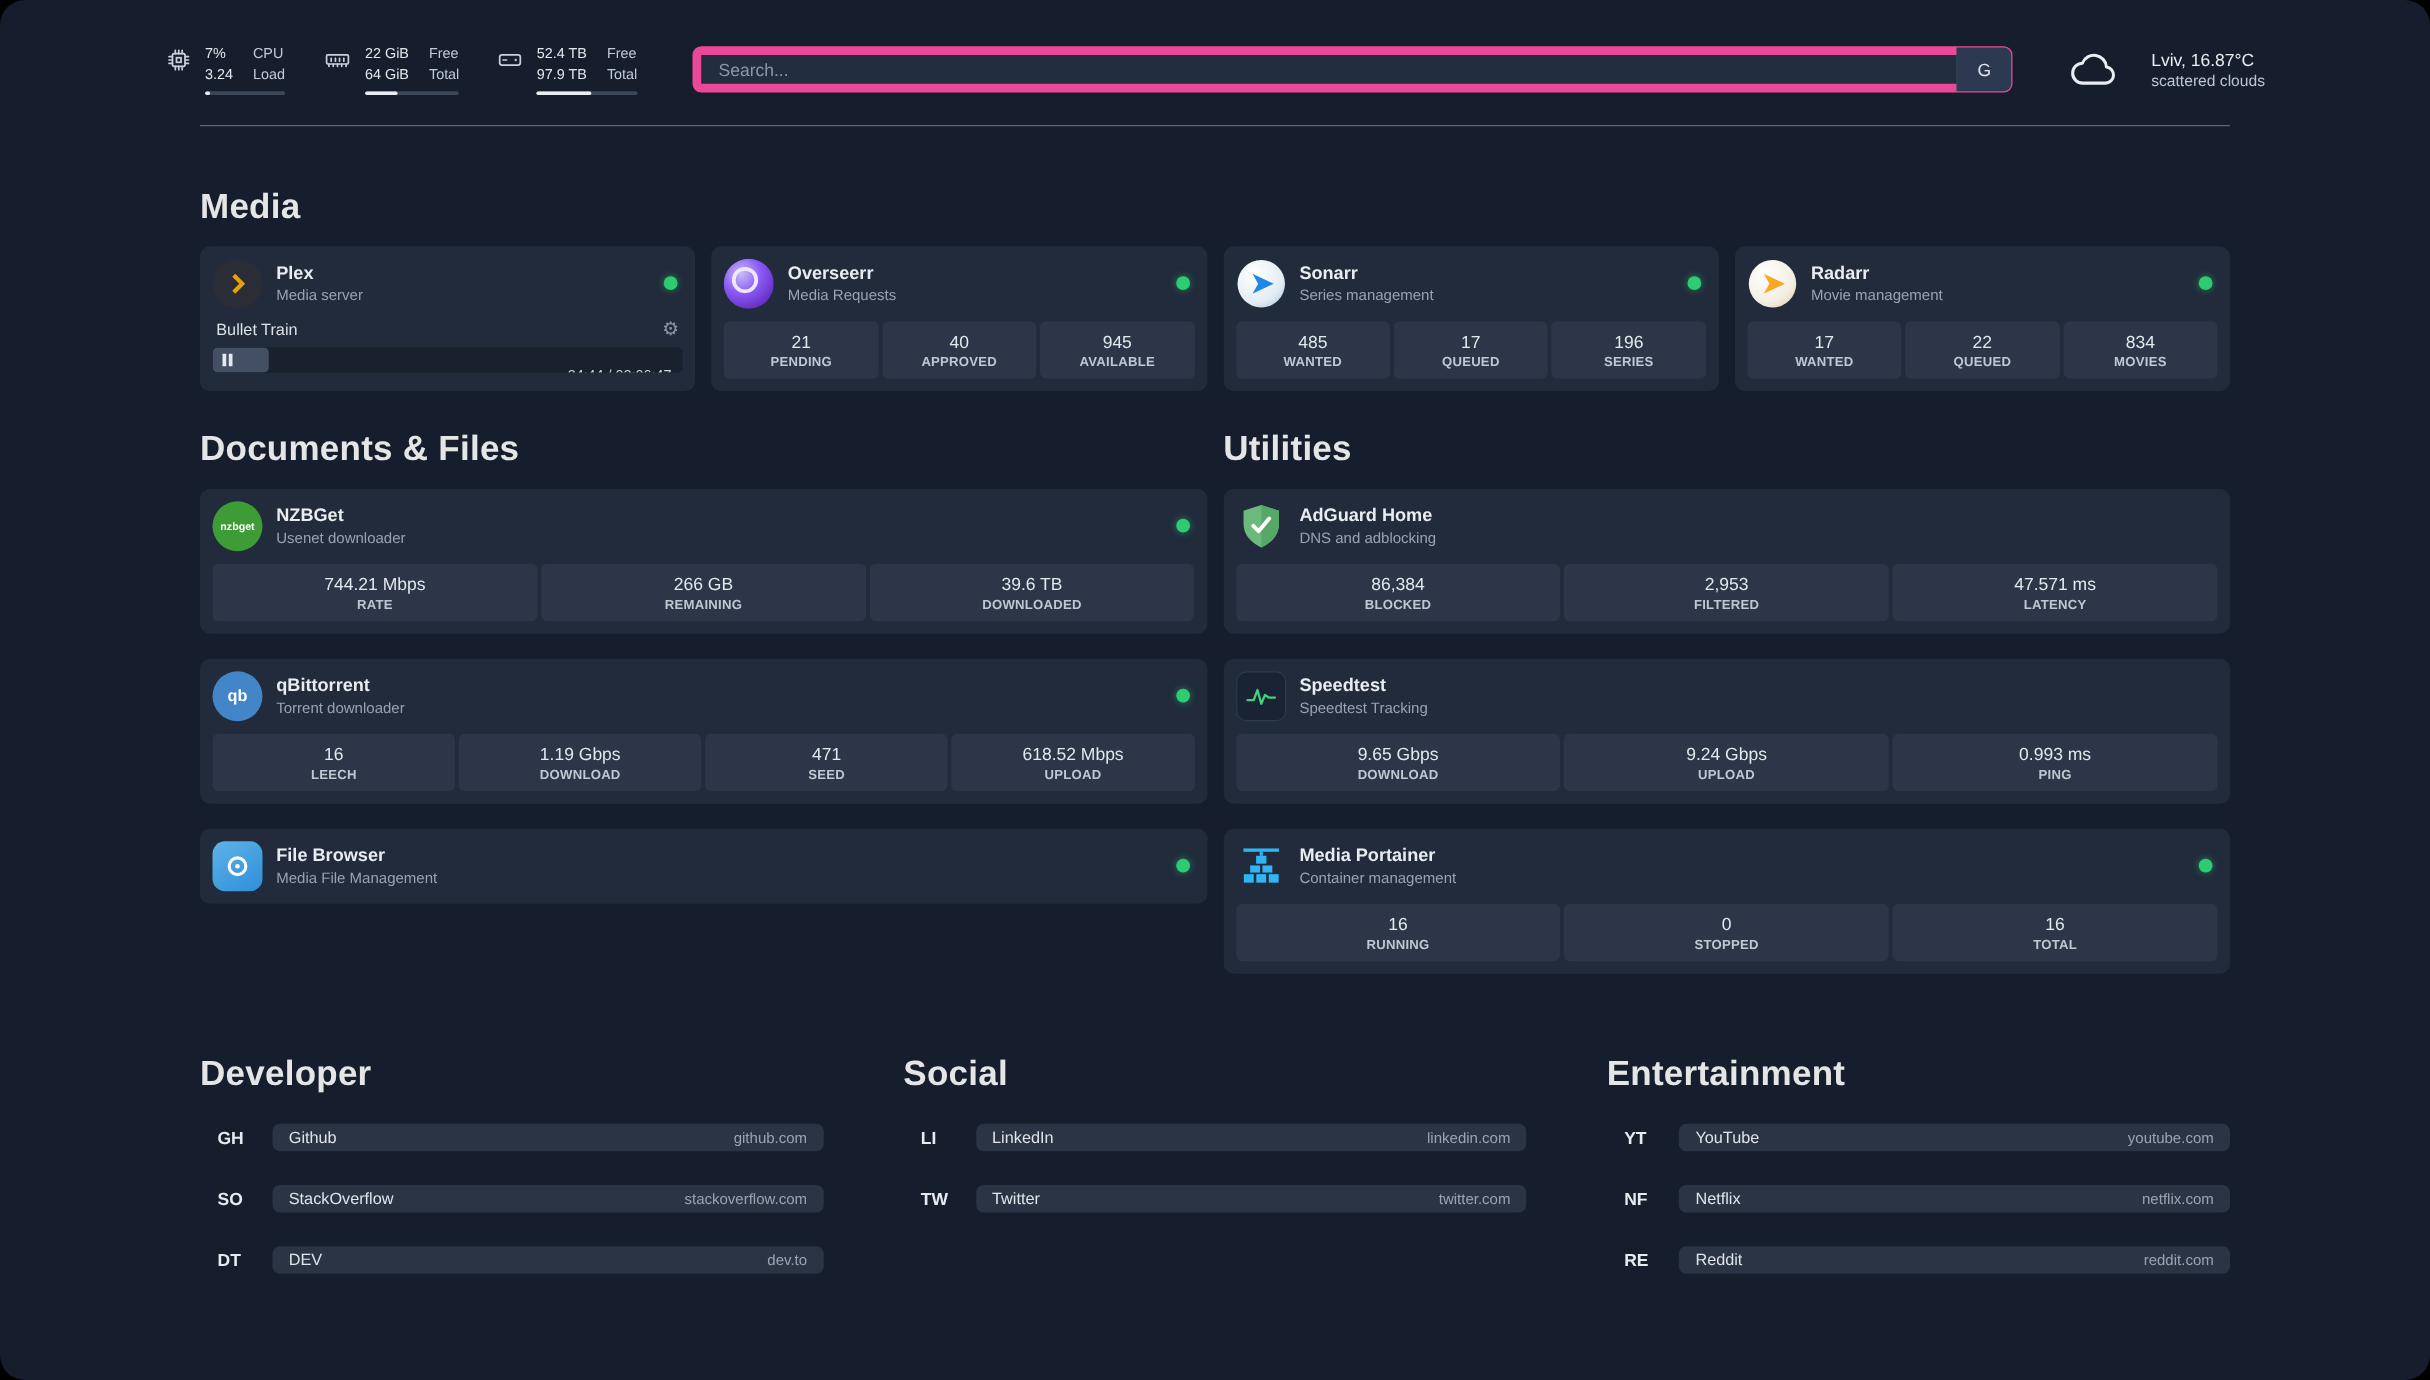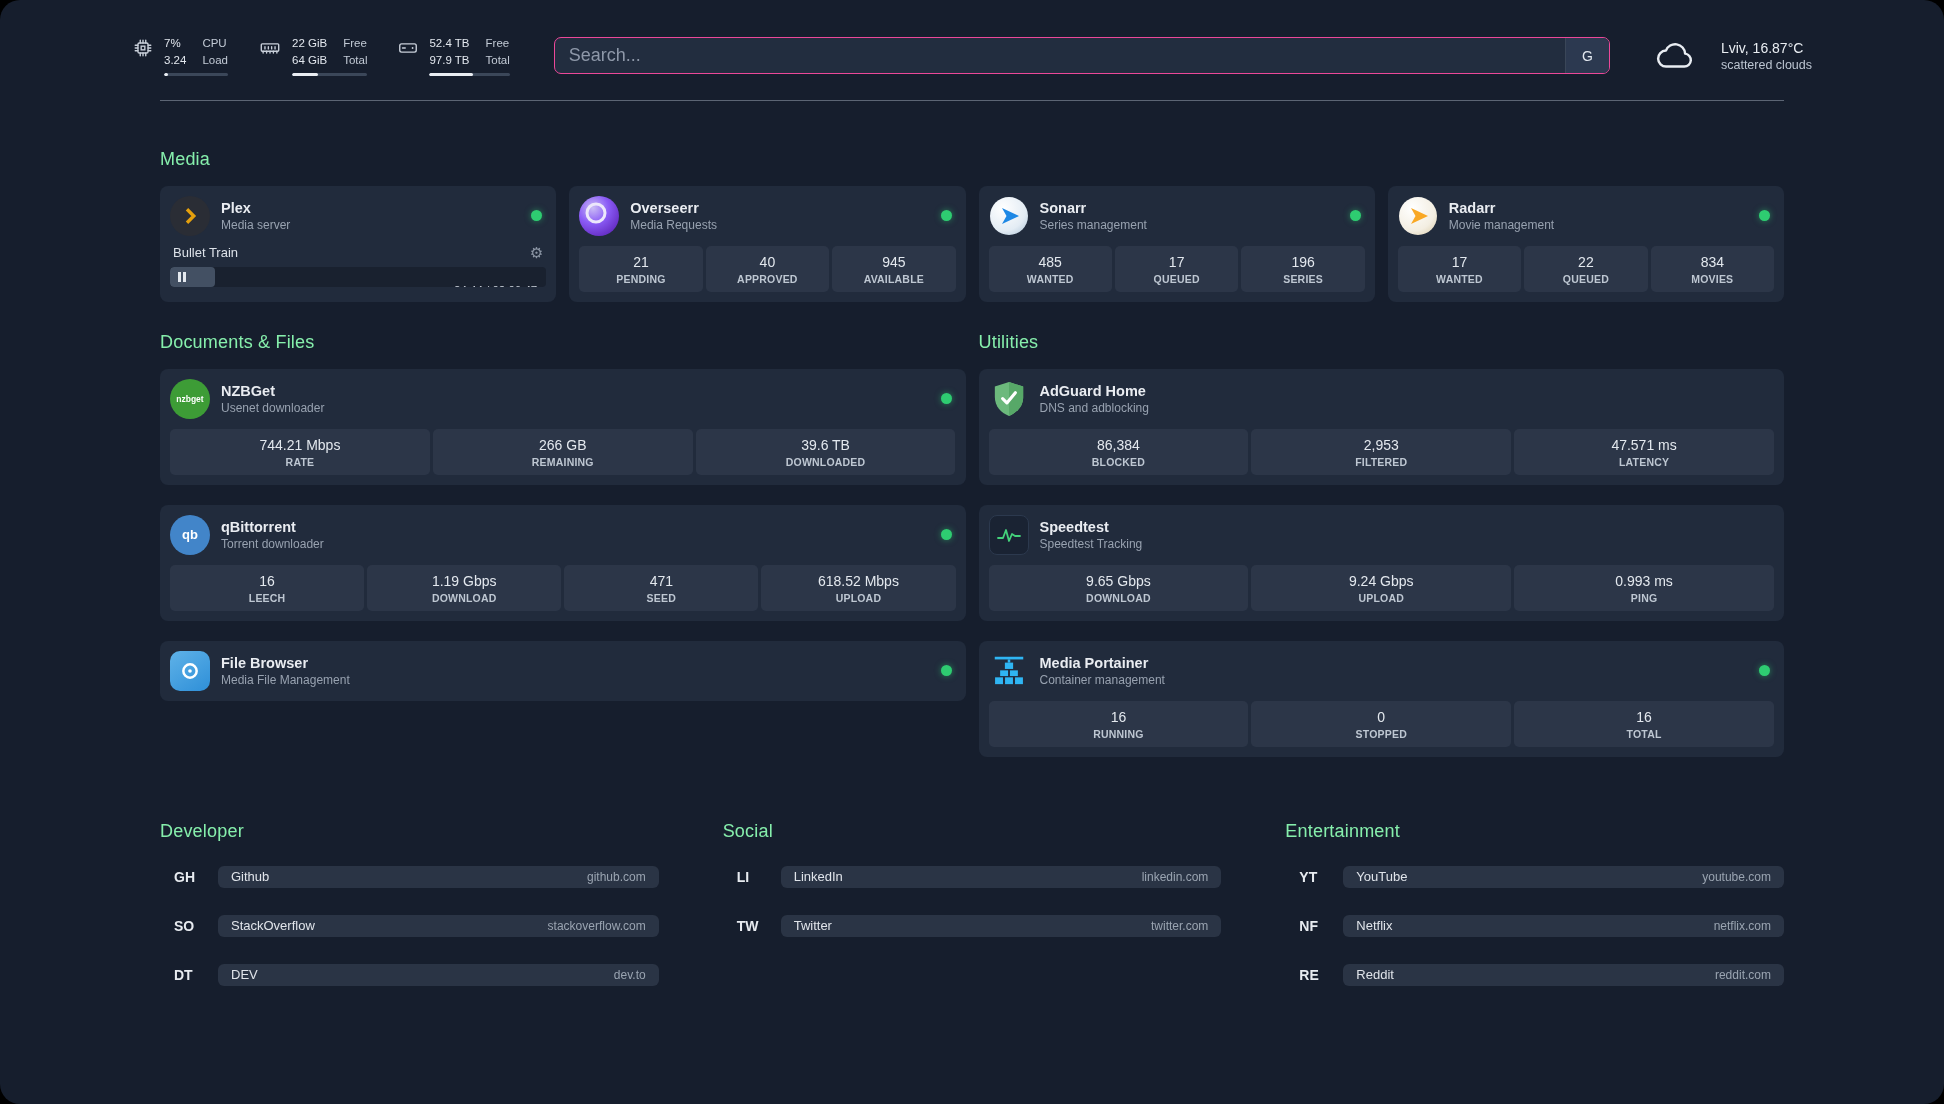--- a/index.html
+++ b/index.html
@@ -17,40 +17,40 @@
   .sys-body { display:flex; flex-direction:column; }
   .sys-cols { display:flex; gap:16px; }
   .sys-col { display:flex; flex-direction:column; gap:2px; font-size:11.5px; line-height:1.3; }
   .sys-col.values { color:#e2e7ee; }
   .sys-col.labels { color:#c2cad5; }
   .sys-progress { height:3px; background:#3b4759; border-radius:2px; margin-top:5px; overflow:hidden; }
   .sys-progress-fill { height:100%; background:#e9edf2; border-radius:2px; }
 
   .searchwrap { flex:1; margin:0 44px; position:relative; }
   .searchwrap input {
-    width:100%; height:37px; background:#222d3f; border:1px solid #ec4899; border-radius:7px;
-    color:#e2e7ee; font-size:18px; padding:0 60px 0 14px; outline:none;
+    width:100%; height:37px; background:#222d3f; border:7px solid #ec4899; border-radius:7px;
+    color:#e2e7ee; font-size:14px; padding:0 60px 0 14px; outline:none;
     font-family:"Liberation Sans", sans-serif;
   }
   .searchwrap input::placeholder { color:#8e98a9; }
   .search-provider {
     position:absolute; top:1px; right:1px; bottom:1px; width:44px; background:#2c3950;
     border-left:1px solid #3a4658; border-radius:0 6px 6px 0; display:flex; align-items:center;
     justify-content:center; font-size:14px; color:#e2e7ee; cursor:pointer;
   }
 
   .weather { display:flex; align-items:center; gap:25px; }
   .weather-text { display:flex; flex-direction:column; gap:2px; }
   .weather-loc { font-size:14px; color:#e9edf2; }
   .weather-cond { font-size:12.5px; color:#bcc5d1; }
 
   .divider { border:none; border-top:1.5px solid rgba(190,200,214,0.42); margin-top:24px; }
 
   
-  .section-title { font-size:18px; font-weight:400; color:#86efac; letter-spacing:.2px; }
+  .section-title { font-size:28px; font-weight:700; color:#e5e5e5; letter-spacing:.2px; }
   .media-section { margin-top:48px; }
   .media-row { display:grid; grid-template-columns:repeat(4,1fr); gap:13px; margin-top:16px; }
   .two-col { display:grid; grid-template-columns:1fr 1fr; gap:13px; margin-top:30px; }
   .col-stack { display:flex; flex-direction:column; gap:20px; margin-top:16px; }
 
   
   .card { background:#212b3c; border-radius:8px; padding:10px; }
   .card-header { display:flex; align-items:center; gap:11px; }
   .svc-text { display:flex; flex-direction:column; gap:2px; flex:1; min-width:0; }
   .svc-name { font-size:14.5px; font-weight:700; color:#e9ecf1; }

